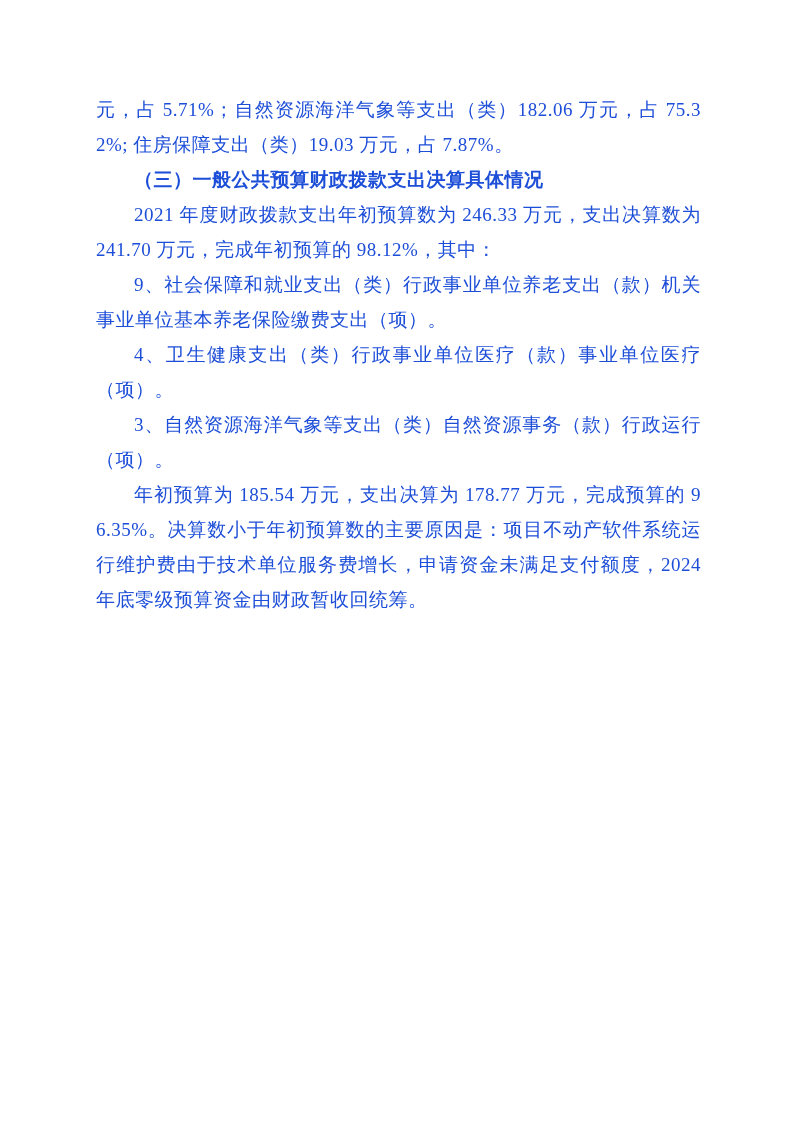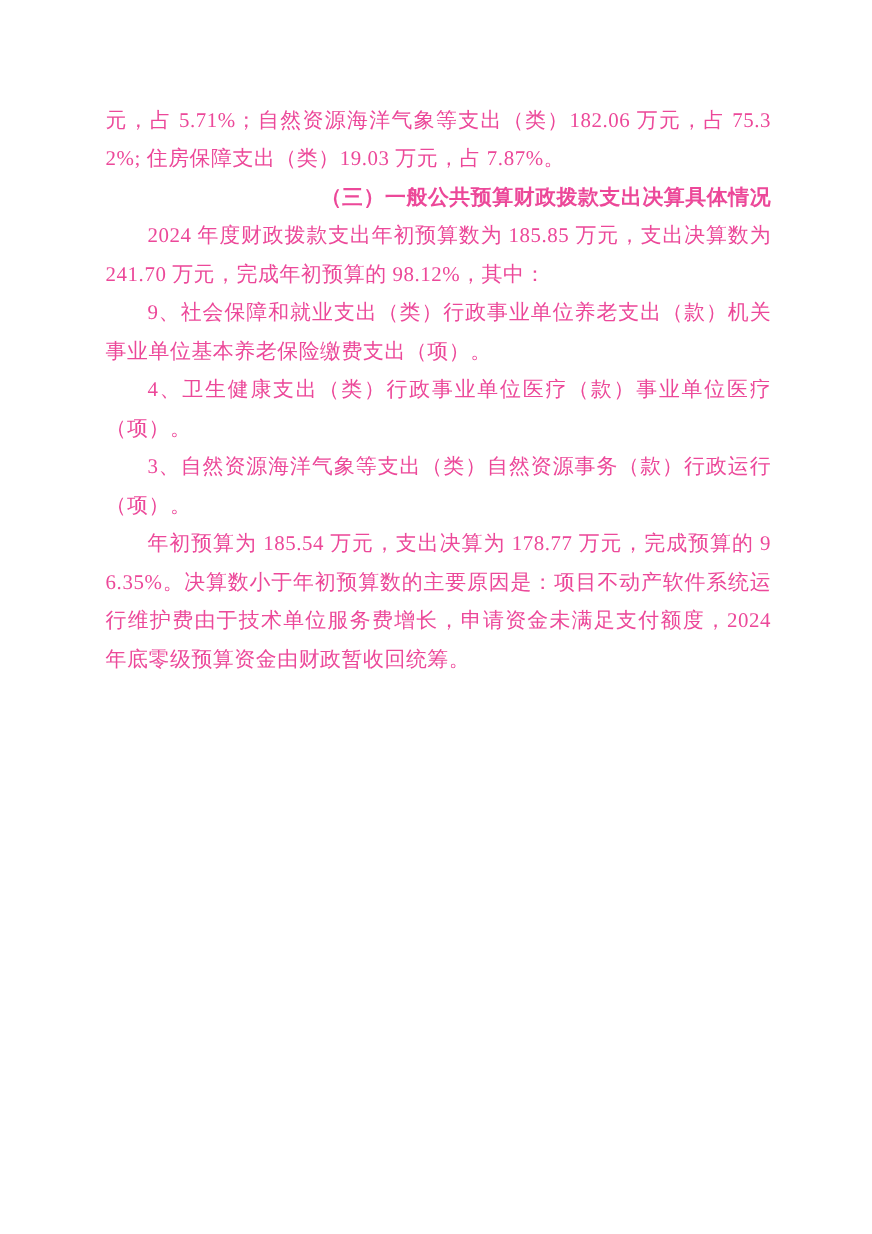--- a/index.html
+++ b/index.html
@@ -10,45 +10,45 @@
     .page {
       position: relative;
       width: 793px;
       height: 1122px;
       margin: 0 auto;
       background: #ffffff;
       box-sizing: border-box;
       padding: 92px 92px 0 96px;
       font-family: "Liberation Serif", "DejaVu Serif", serif;
       font-size: 19px;
-      color: #ec4899;
+      color: #1d4ed8;
       overflow: hidden;
     }
     .doc p {
       margin: 0;
       line-height: 35px;
       text-align: justify;
       text-indent: 2em;
       word-break: break-all;
       letter-spacing: 0.5px;
     }
     .doc p.continuation {
       text-indent: 0;
     }
     .doc p.heading {
       font-weight: bold;
-      text-align: right;
+      text-align: left;
     }
   </style>
 </head>
 <body>
 
 <div class="page">
   <div class="doc">
     <p class="continuation">元，占 5.71%；自然资源海洋气象等支出（类）182.06 万元，占 75.32%; 住房保障支出（类）19.03 万元，占 7.87%。</p>
     <p class="heading">（三）一般公共预算财政拨款支出决算具体情况</p>
-    <p class="body">2024 年度财政拨款支出年初预算数为 185.85 万元，支出决算数为 241.70 万元，完成年初预算的 98.12%，其中：</p>
+    <p class="body">2021 年度财政拨款支出年初预算数为 246.33 万元，支出决算数为 241.70 万元，完成年初预算的 98.12%，其中：</p>
     <p class="body">9、社会保障和就业支出（类）行政事业单位养老支出（款）机关事业单位基本养老保险缴费支出（项）。</p>
     <p class="body">4、卫生健康支出（类）行政事业单位医疗（款）事业单位医疗（项）。</p>
     <p class="body">3、自然资源海洋气象等支出（类）自然资源事务（款）行政运行（项）。</p>
     <p class="body">年初预算为 185.54 万元，支出决算为 178.77 万元，完成预算的 96.35%。决算数小于年初预算数的主要原因是：项目不动产软件系统运行维护费由于技术单位服务费增长，申请资金未满足支付额度，2024 年底零级预算资金由财政暂收回统筹。</p>
   </div>
 </div>
 
 </body></html>

